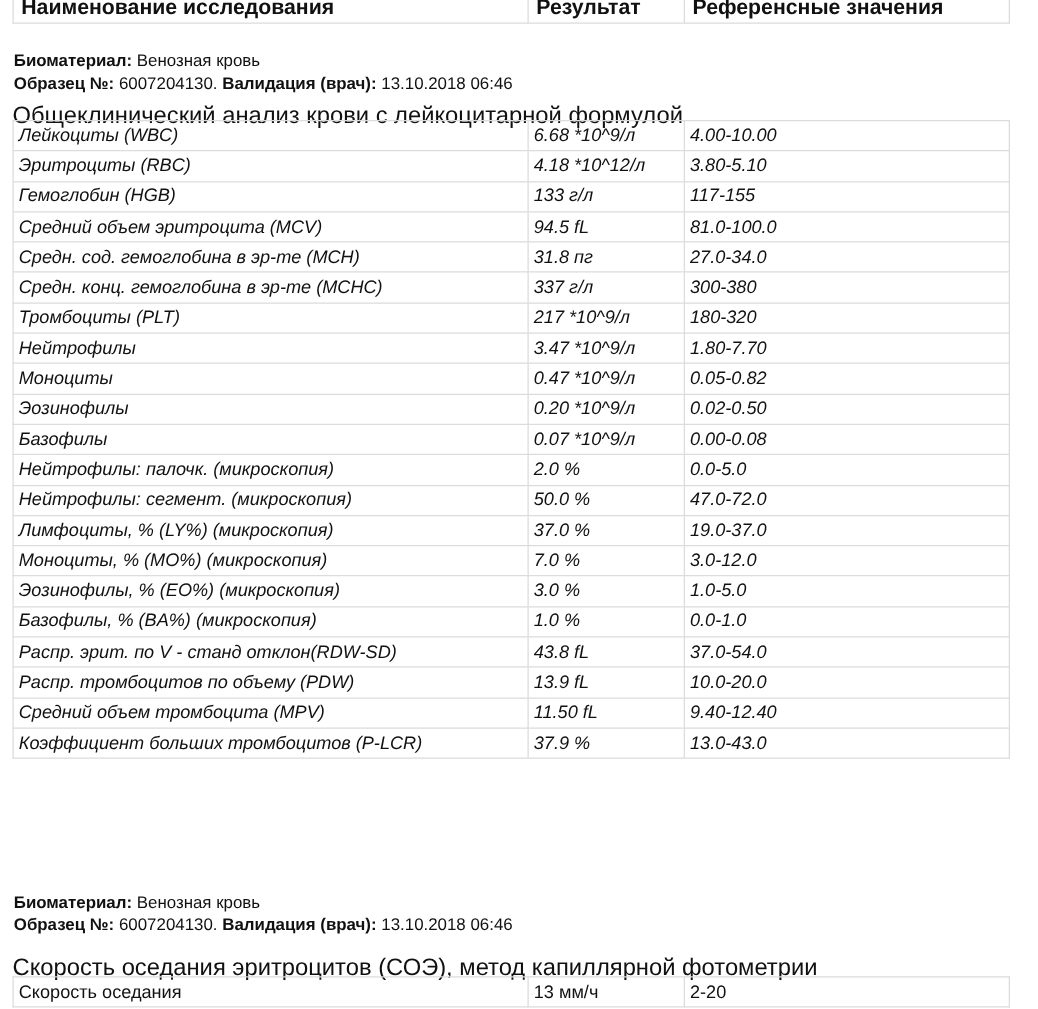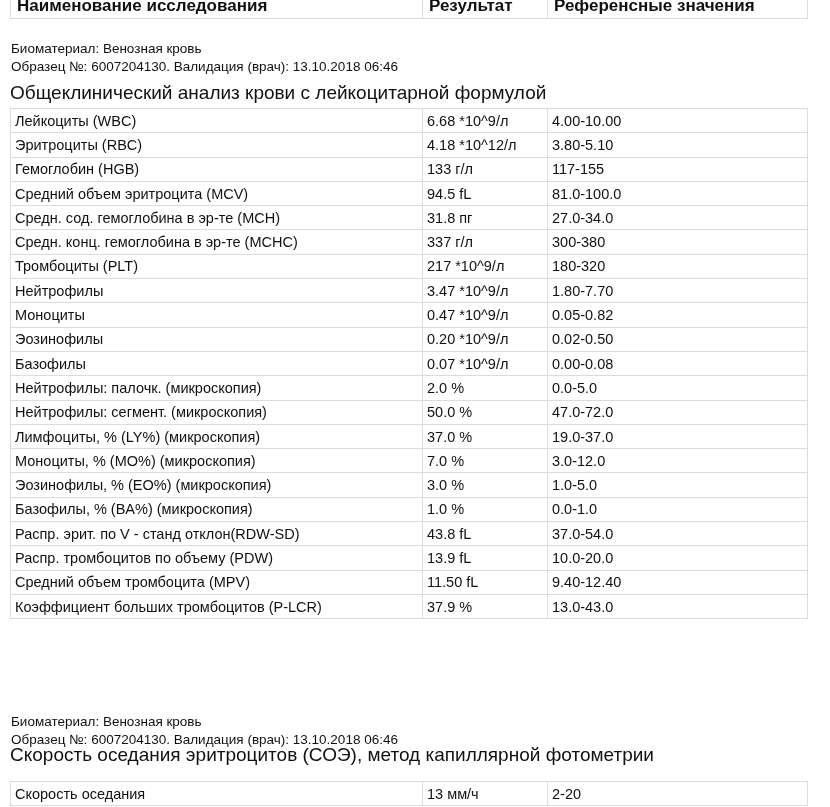--- a/index.html
+++ b/index.html
@@ -6,21 +6,21 @@
   body { width:830px; height:807px; overflow:hidden; position:relative;
          font-family:"Liberation Sans", sans-serif; color:#111; }
   table { border-collapse:collapse; table-layout:fixed; }
   .tbl { position:absolute; left:10px; width:797px; }
   .tbl td { border:1px solid #dcdcdc; padding:0 0 0 4px; font-size:14.5px;
             height:23.3px; line-height:22px; white-space:nowrap; overflow:hidden; }
   col.c1 { width:412px; } col.c2 { width:125px; } col.c3 { width:260px; }
   #hdr { top:-7px; }
   #hdr td { font-weight:bold; font-size:17px; height:24px; line-height:22px; padding-left:6px; }
   .meta { position:absolute; left:11px; font-size:13.5px; line-height:18px; }
-  .meta b { font-weight:normal; }
+  .meta b { font-weight:bold; }
   .sect { position:absolute; left:10px; font-size:19px; font-weight:normal; }
 </style>
 </head>
 <body>
 
 <table class="tbl" id="hdr">
   <colgroup>
       <col class="c1">
       <col class="c2">
       <col class="c3">
@@ -40,21 +40,21 @@
     <span>Венозная кровь</span>
   </div>
   <div>
     <b>Образец №:</b>
     <span>6007204130.</span>
     <b>Валидация (врач):</b>
     <span>13.10.2018 06:46</span>
   </div>
 </div>
 <div class="sect" style="top:82px;">Общеклинический анализ крови с лейкоцитарной формулой</div>
-<table class="tbl" style="top:108px;" id="t1">
+<table class="tbl" style="top:96px;font-style:italic;" id="t1">
   <colgroup>
       <col class="c1">
       <col class="c2">
       <col class="c3">
     </colgroup>
   <tbody id="t1body">
       <tr>
         <td>Лейкоциты (WBC)</td>
         <td>6.68 *10^9/л</td>
         <td>4.00-10.00</td>
@@ -167,21 +167,21 @@
     <b>Биоматериал:</b>
     <span>Венозная кровь</span>
   </div>
   <div>
     <b>Образец №:</b>
     <span>6007204130.</span>
     <b>Валидация (врач):</b>
     <span>13.10.2018 06:46</span>
   </div>
 </div>
-<div class="sect" style="top:744px;">Скорость оседания эритроцитов (СОЭ), метод капиллярной фотометрии</div>
+<div class="sect" style="top:764px;">Скорость оседания эритроцитов (СОЭ), метод капиллярной фотометрии</div>
 <table class="tbl" style="top:781px;padding-left:20px;" id="t2">
   <colgroup>
       <col class="c1">
       <col class="c2">
       <col class="c3">
     </colgroup>
   <tbody id="t2body">
       <tr>
         <td>Скорость оседания</td>
         <td>13 мм/ч</td>

